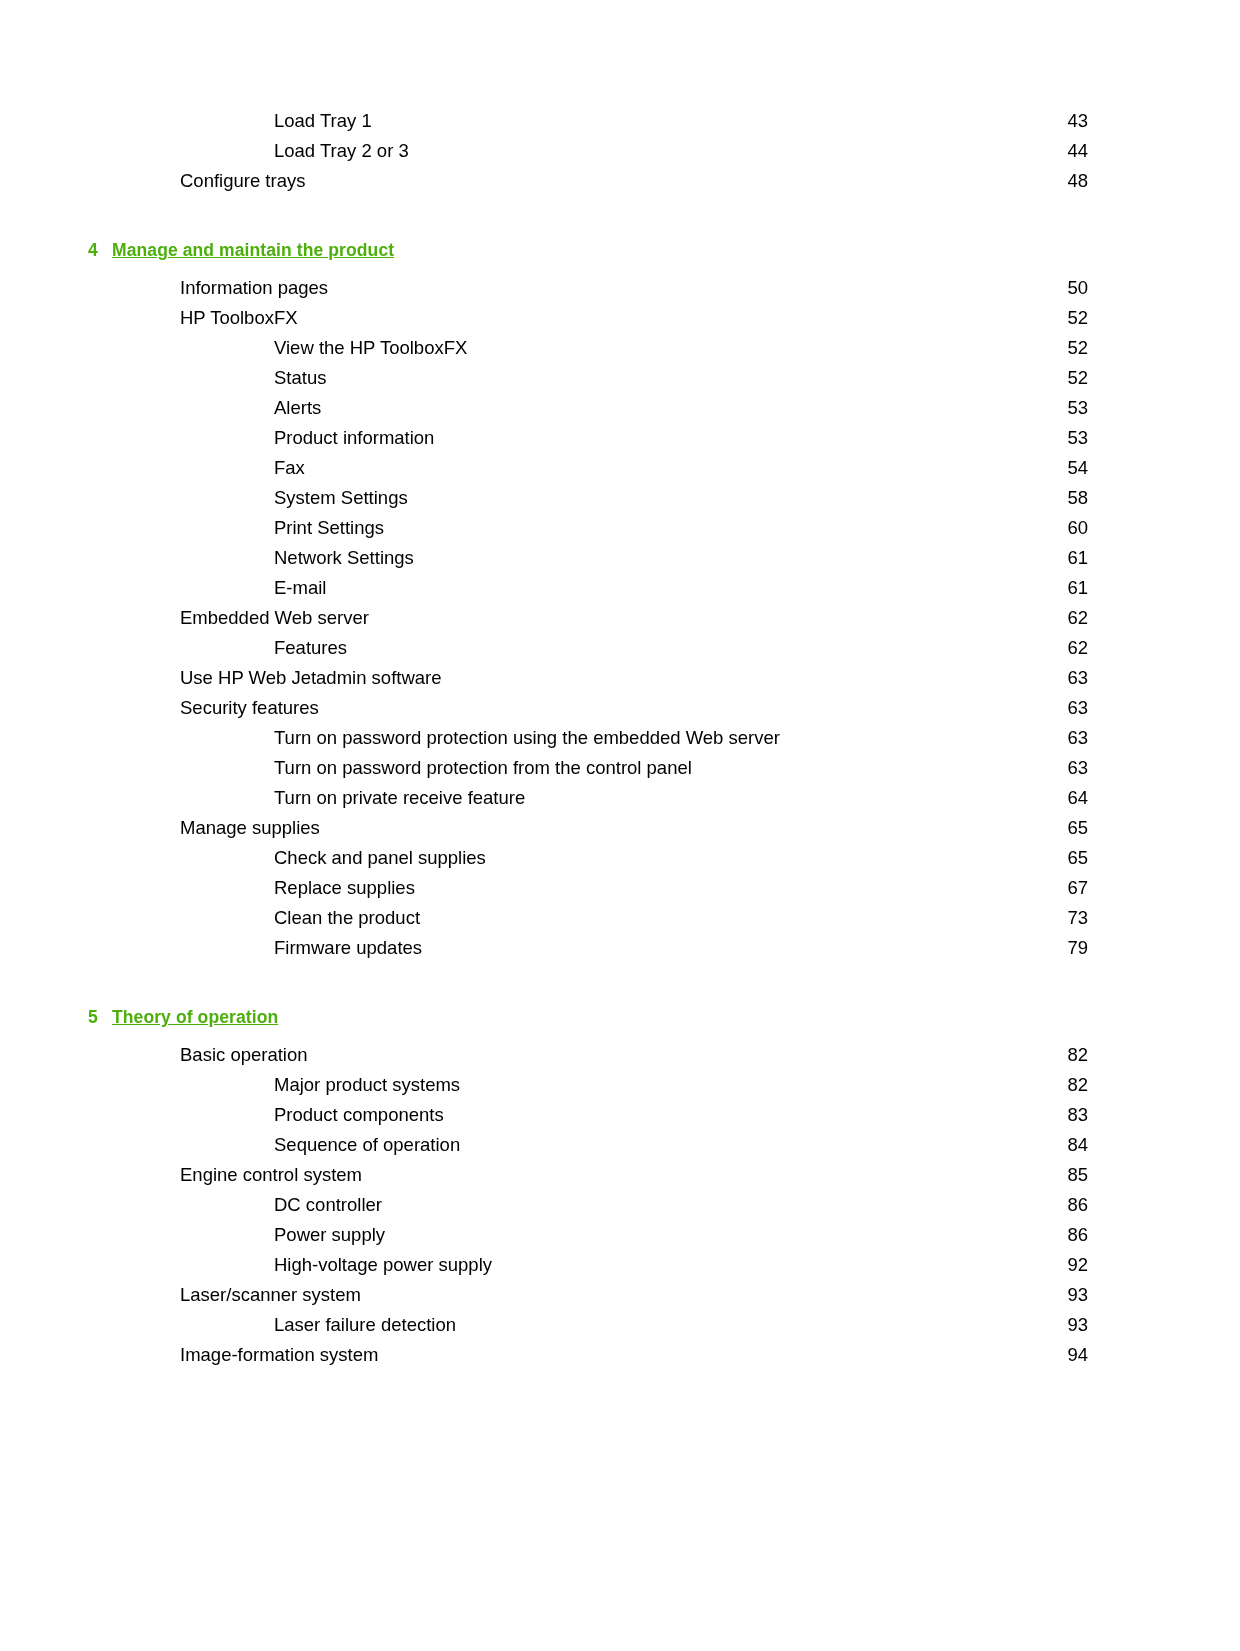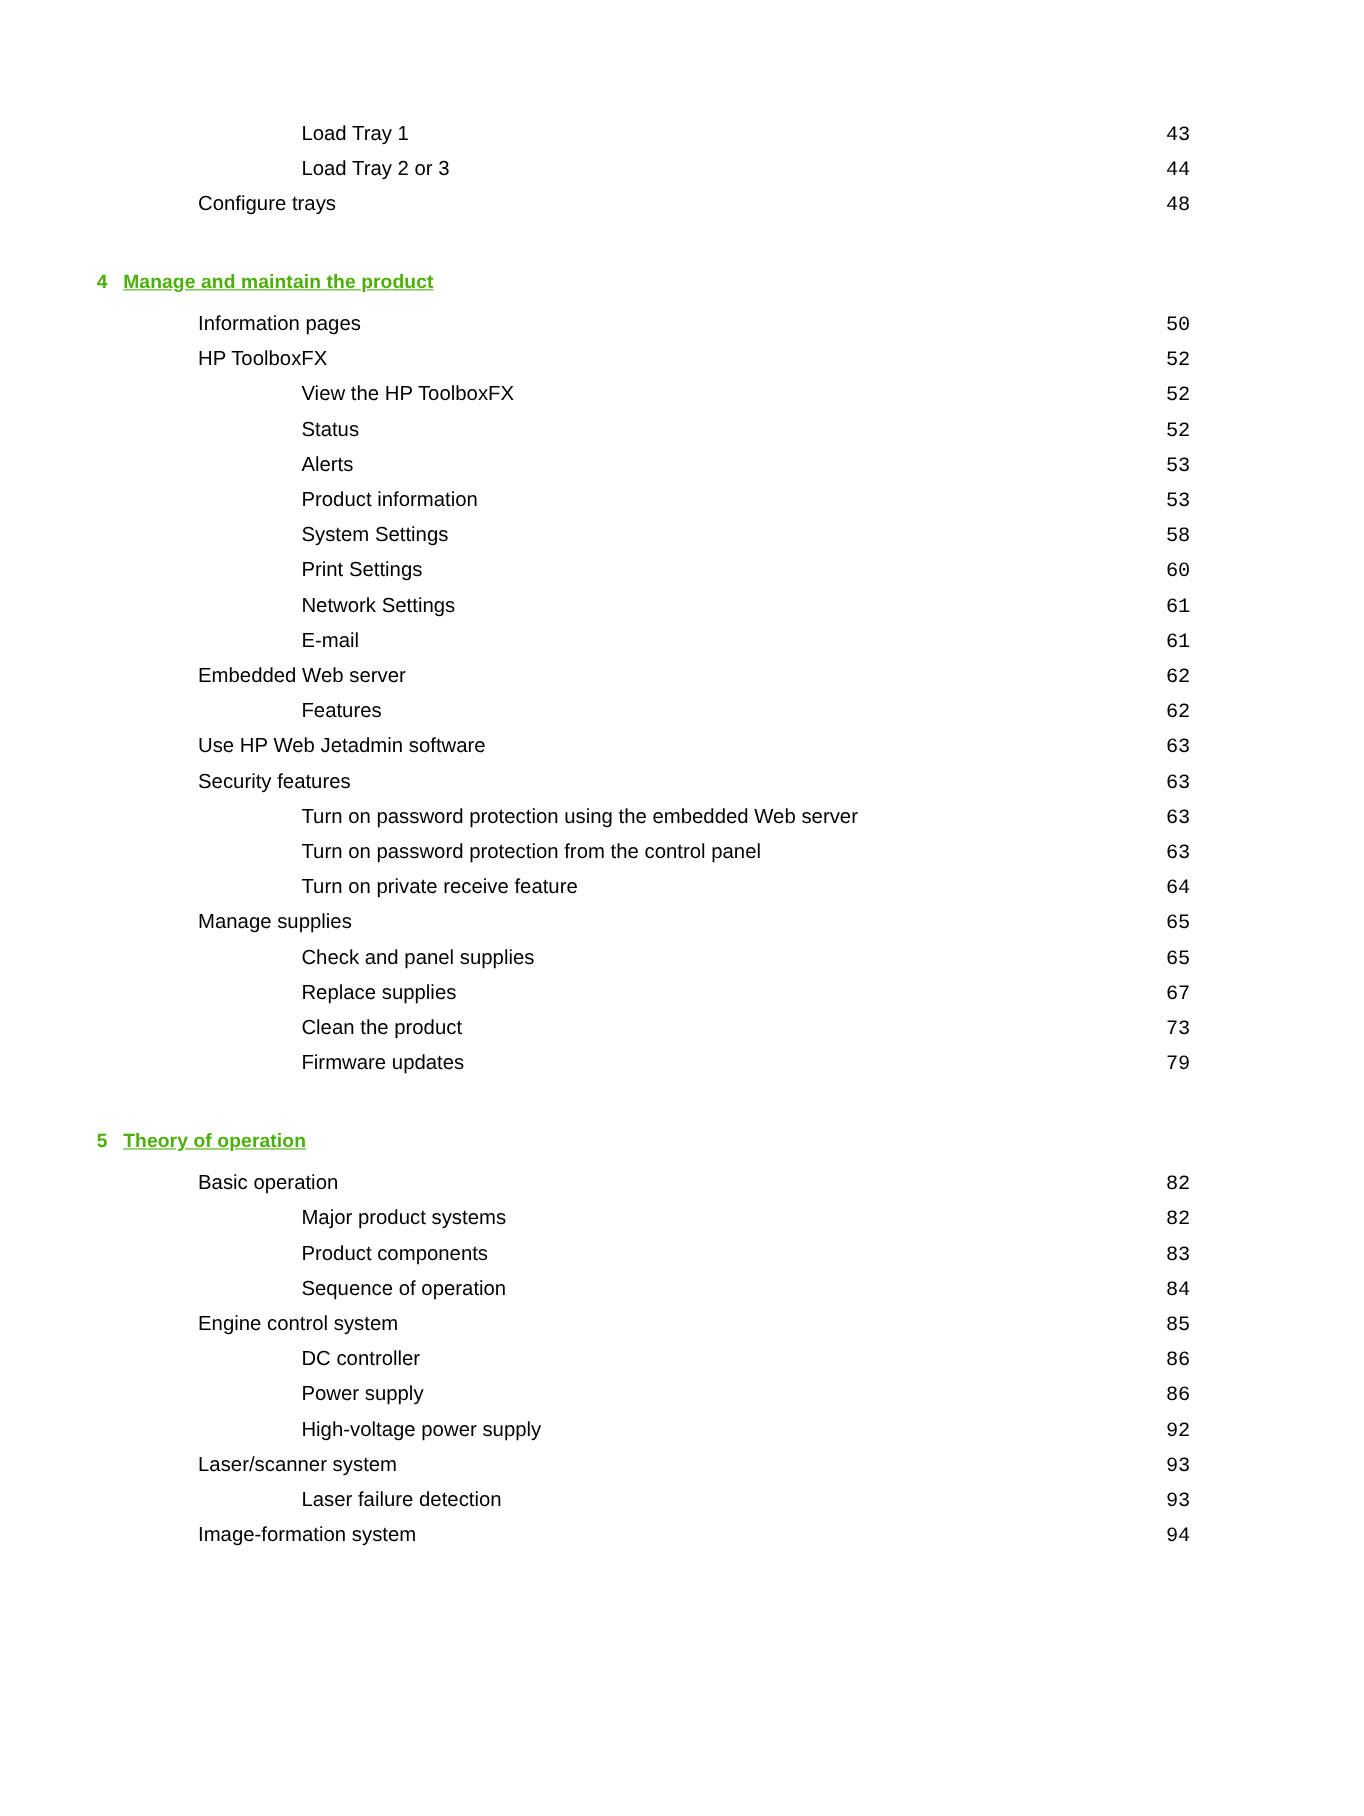--- a/index.html
+++ b/index.html
@@ -72,23 +72,22 @@
     position: absolute;
     left: 0;
     top: 0;
     letter-spacing: 1.45px;
     font-size: 18.5px;
     color: #000;
   }
   .entry .pageno {
     flex: 0 0 auto;
     width: 34px;
-    text-align: center;
+    text-align: right;
     padding-left: 6px;
-    font-family: Liberation Mono, monospace;
   }
 
   
   .lvl1 { margin-left: 92px; }
   .lvl2 { margin-left: 186px; }
 
   
   .footer {
     position: absolute;
     left: 88px;
@@ -151,20 +150,25 @@
         <span class="label">Alerts</span>
         <span class="leader"></span>
         <span class="pageno">53</span>
       </div>
       <div class="entry lvl2">
         <span class="label">Product information</span>
         <span class="leader"></span>
         <span class="pageno">53</span>
       </div>
       <div class="entry lvl2">
+        <span class="label">Fax</span>
+        <span class="leader"></span>
+        <span class="pageno">54</span>
+      </div>
+      <div class="entry lvl2">
         <span class="label">System Settings</span>
         <span class="leader"></span>
         <span class="pageno">58</span>
       </div>
       <div class="entry lvl2">
         <span class="label">Print Settings</span>
         <span class="leader"></span>
         <span class="pageno">60</span>
       </div>
       <div class="entry lvl2">

